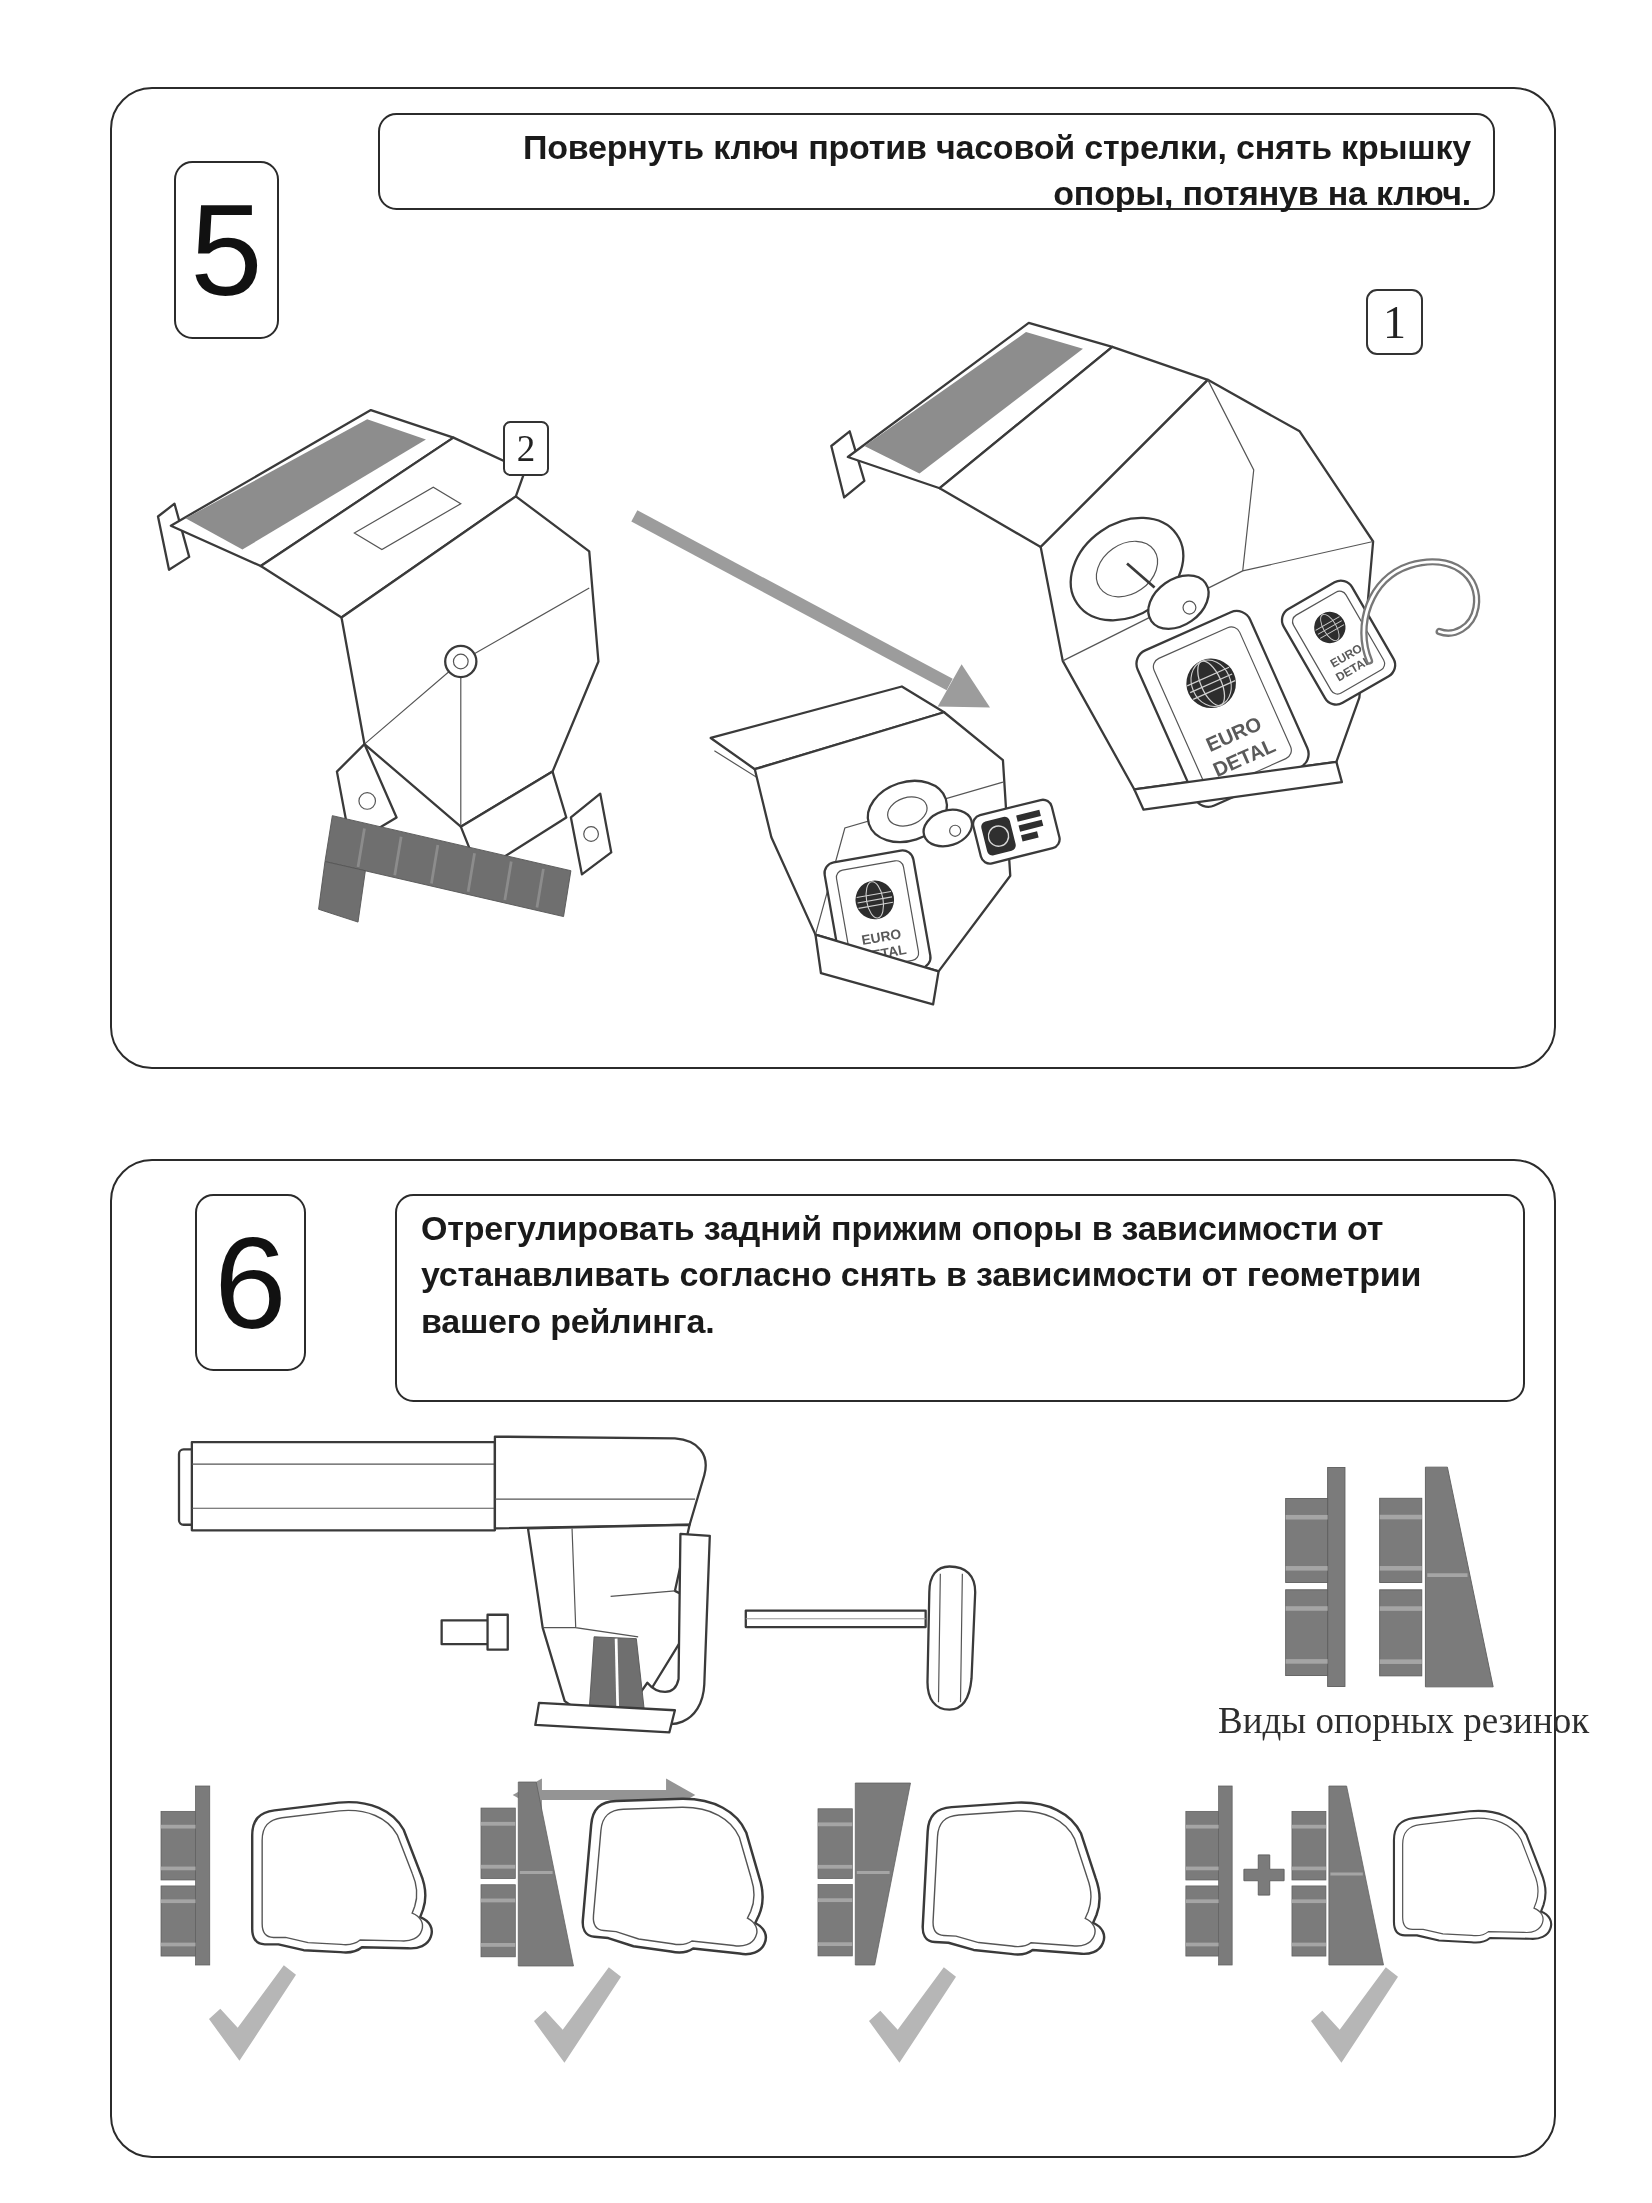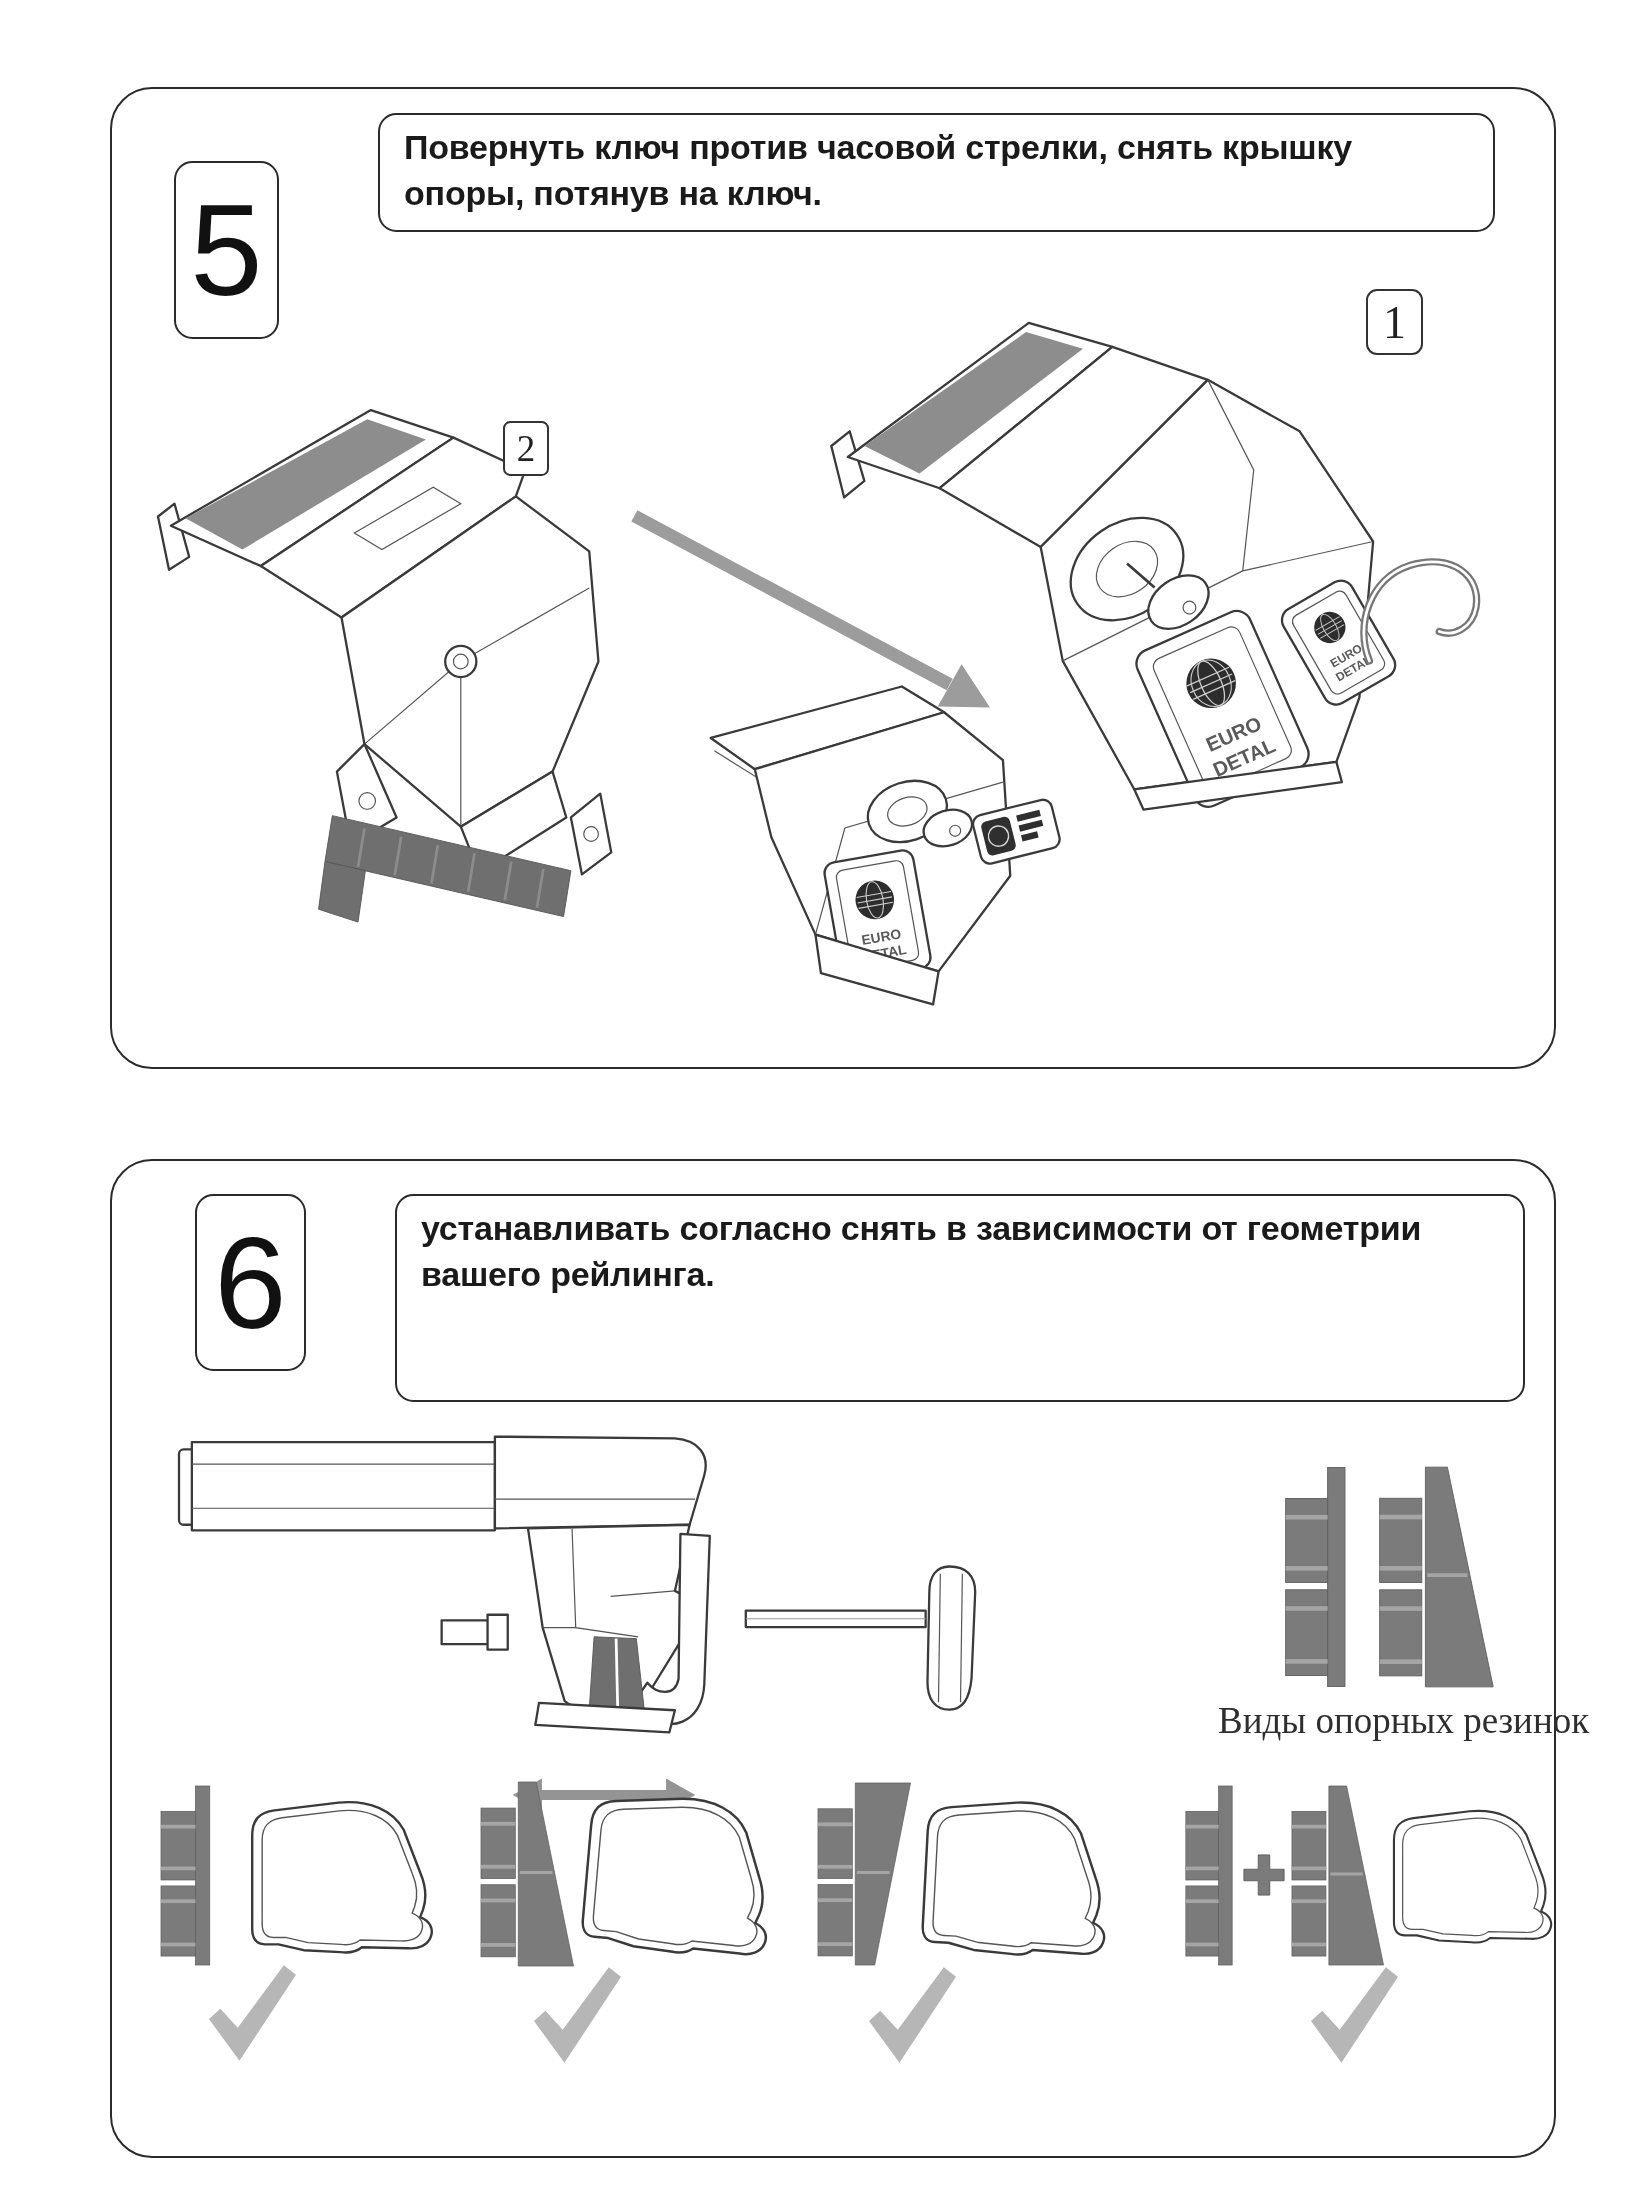--- a/index.html
+++ b/index.html
@@ -68,21 +68,21 @@
       </g>
     </defs>
   </svg>
 
   <div class="panel" style="left:110px;top:87px;width:1442px;height:978px;"></div>
 
   <div class="badge-step" style="left:174px;top:161px;width:101px;height:174px;">
     <span>5</span>
   </div>
 
-  <div class="textbox" style="left:378px;top:113px;width:1117px;height:119px;">
+  <div class="textbox" style="left:378px;top:113px;width:1117px;height:97px;text-align:right;">
     <div class="ln">Повернуть ключ  против часовой стрелки, снять крышку</div>
     <div class="ln">опоры, потянув на ключ.</div>
   </div>
 
   <svg class="abs" style="left:158px;top:386px;" width="523" height="551" viewBox="0 0 570 600">
     <path class="outline" d="M0,142 L18,128 L34,186 L12,200 Z"></path>
     <path class="outline" d="M14,152 L232,26 L322,56 L112,196 Z"></path>
     <path fill="#8d8d8d" d="M30,144 L228,36 L292,58 L92,178 Z"></path>
     <path class="outline" d="M112,196 L322,56 L400,92 L390,120 L200,252 Z"></path>
     <path class="thin" d="M214,160 L300,110 L330,128 L244,178 Z"></path>
@@ -190,20 +190,21 @@
     <path class="outline" d="M118,276 L252,316 L246,352 L124,318 Z"></path>
   </svg>
 
   <div class="panel" style="left:110px;top:1159px;width:1442px;height:995px;"></div>
 
   <div class="badge-step" style="left:195px;top:1194px;width:107px;height:173px;">
     <span>6</span>
   </div>
 
   <div class="textbox" style="left:395px;top:1194px;width:1130px;height:208px;">
+    <div class="ln">Отрегулировать задний прижим опоры в зависимости от</div>
     <div class="ln">устанавливать согласно снять в зависимости от геометрии</div>
     <div class="ln">вашего рейлинга.</div>
   </div>
 
   <svg class="abs" style="left:179px;top:1407px;" width="551" height="354" viewBox="0 0 600 385">
     <rect class="outline" x="0" y="46" width="18" height="82" rx="5"></rect>
     <rect class="outline" x="14" y="38" width="330" height="96"></rect>
     <path class="thin" d="M14,62 H344 M14,110 H344"></path>
     <path class="outline" d="M344,32 L540,34 C566,36 578,52 572,74 L556,128 L344,132 Z"></path>
     <path class="thin" d="M344,100 L562,100"></path>

